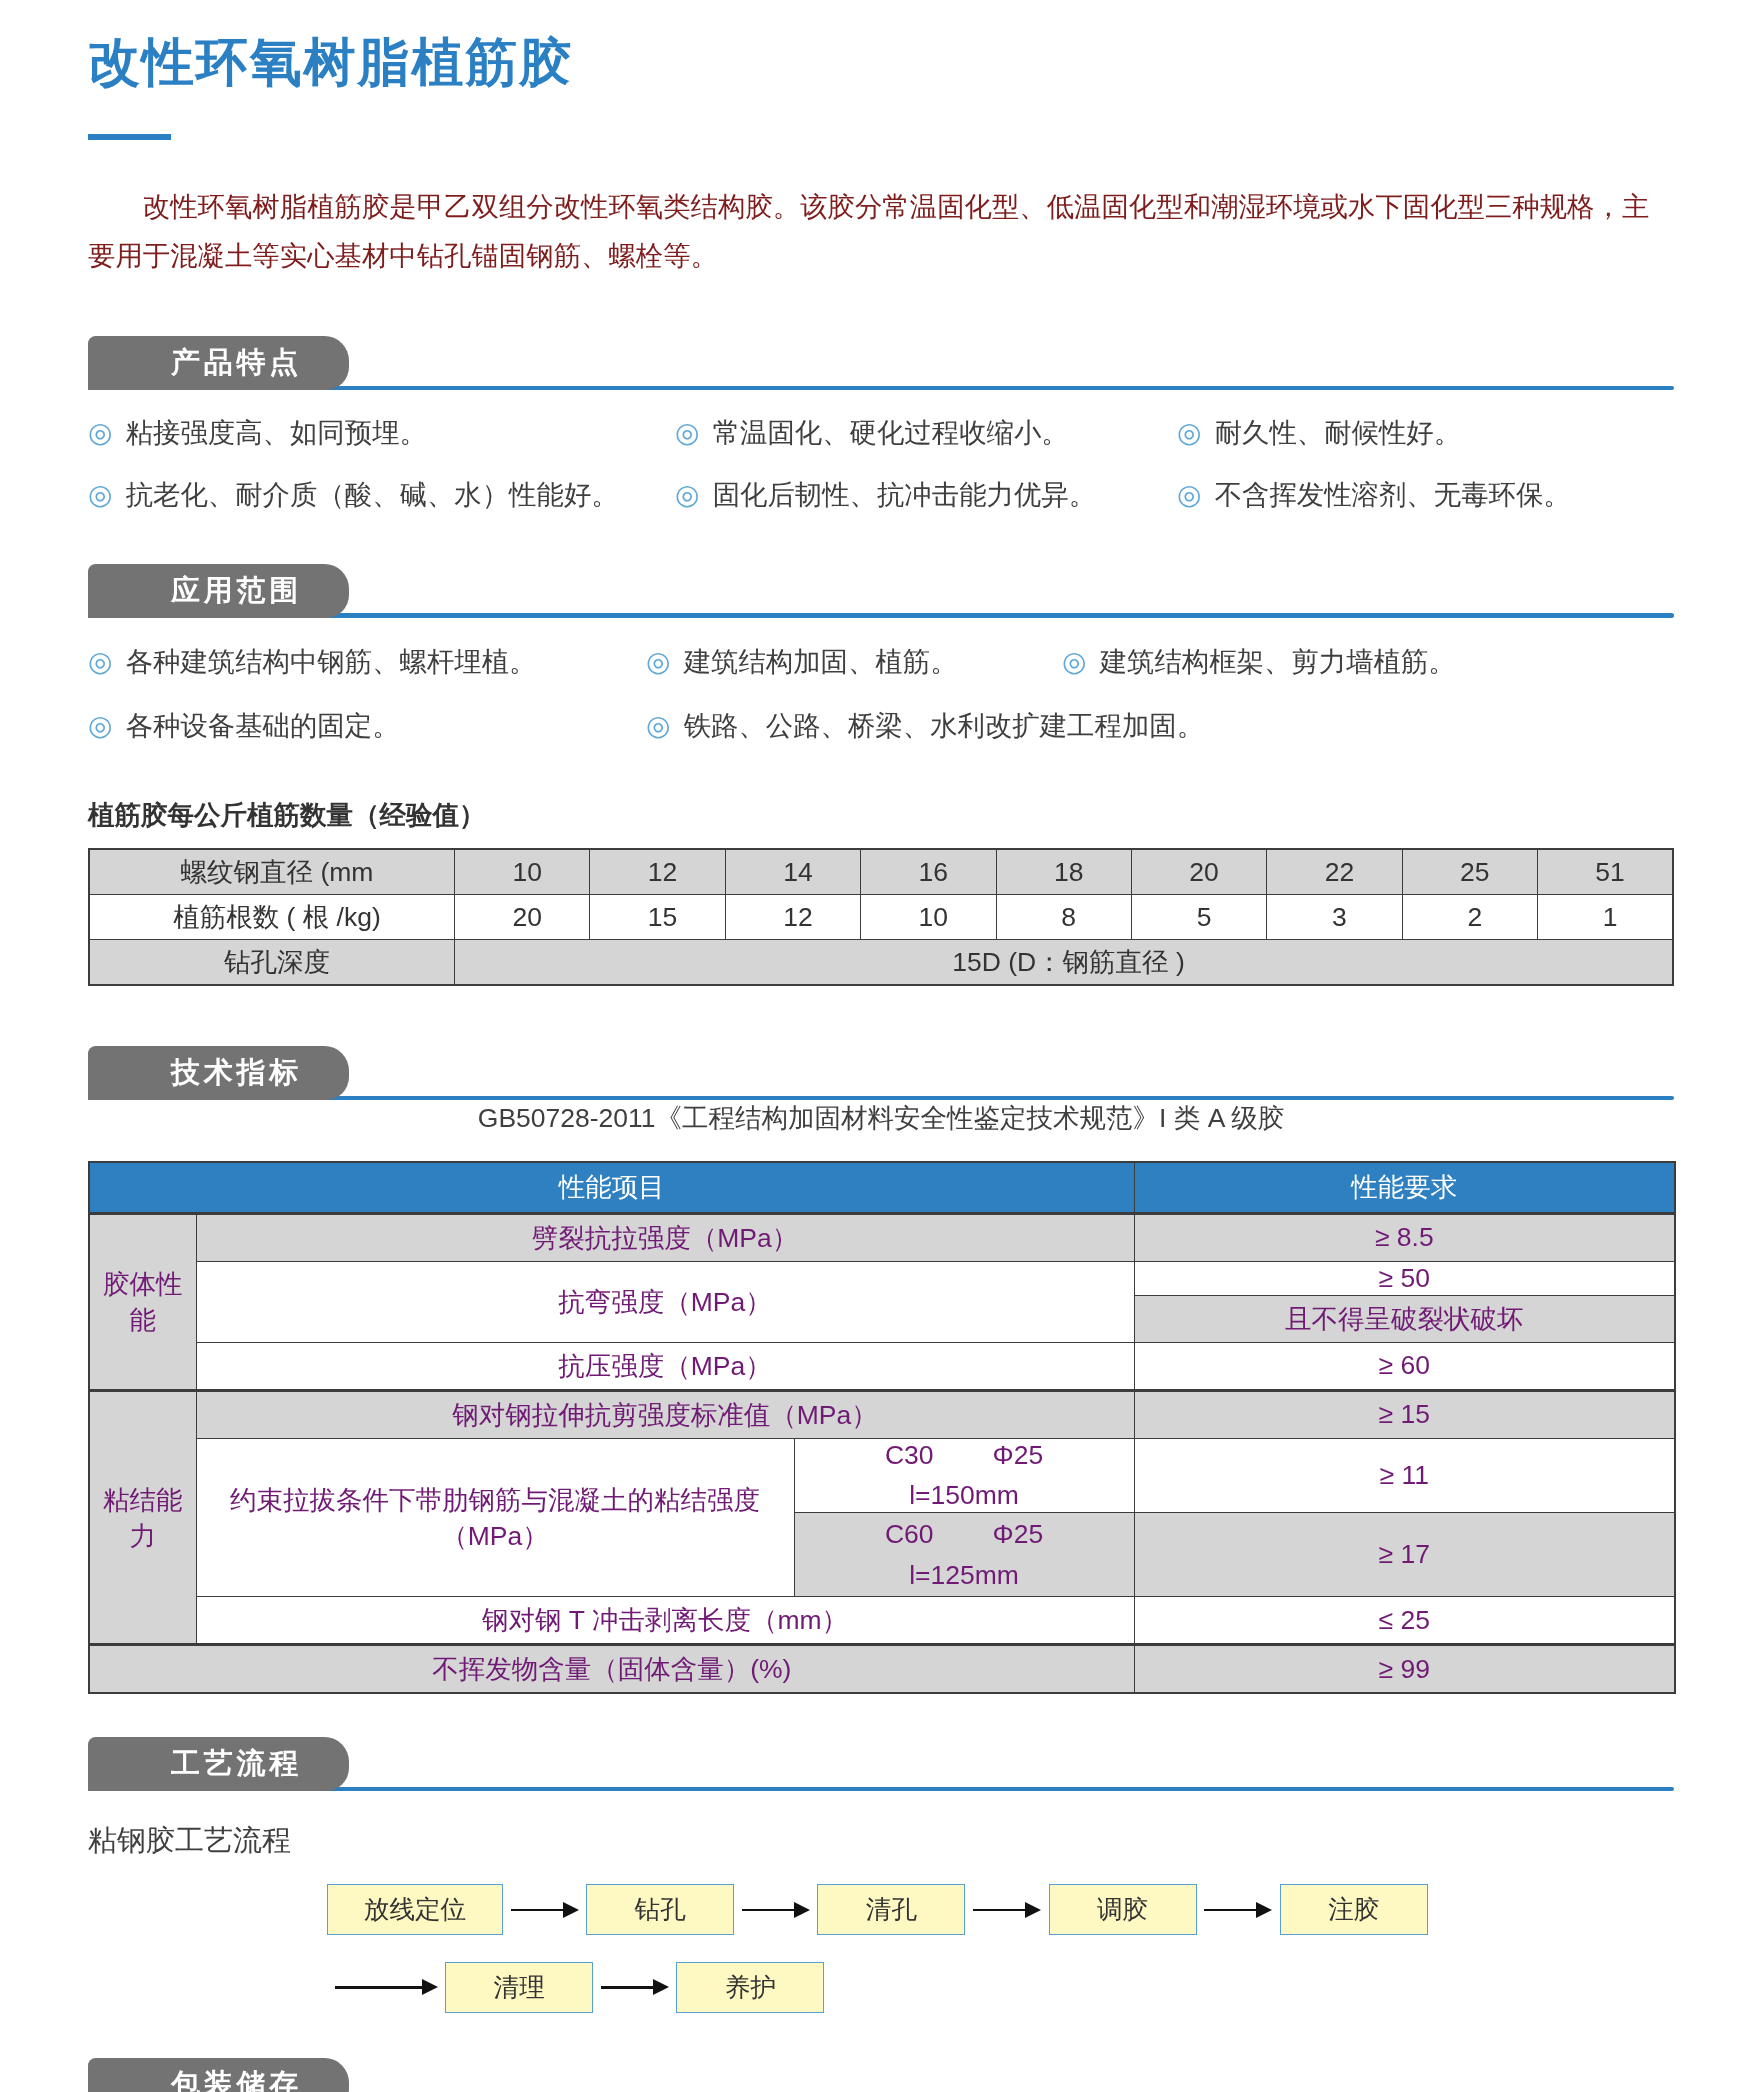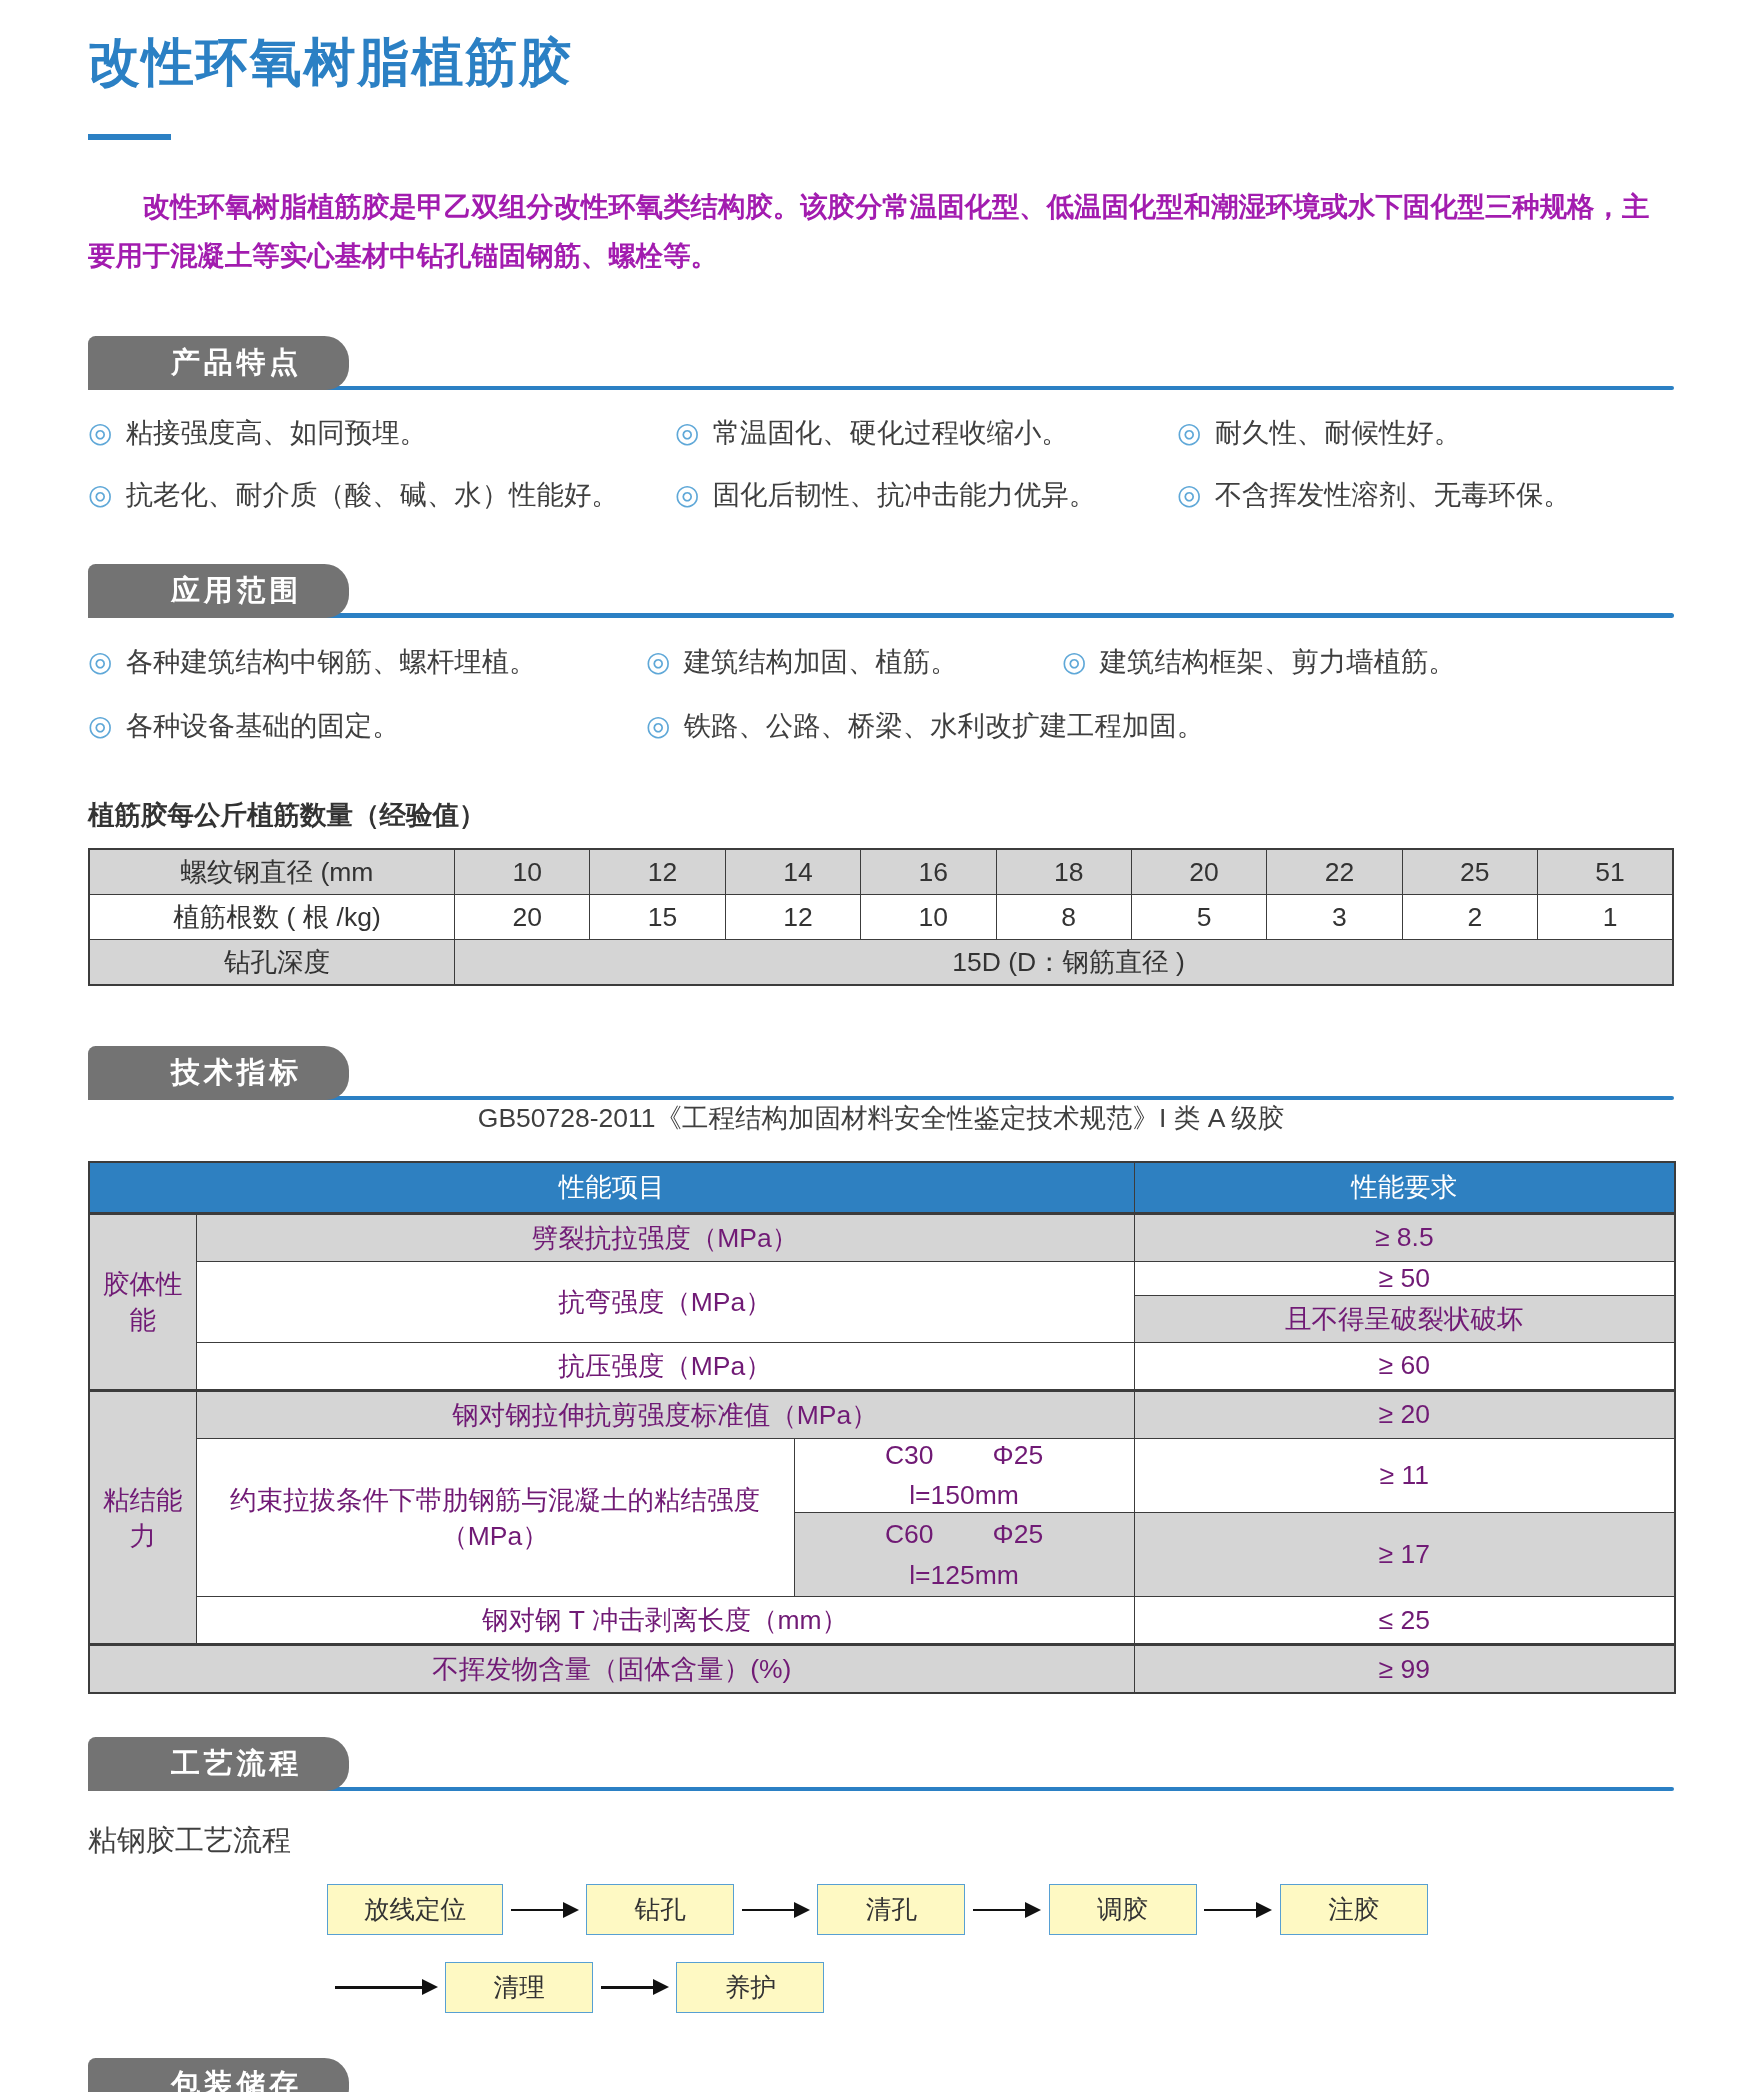--- a/index.html
+++ b/index.html
@@ -5,21 +5,21 @@
   html,body{margin:0;padding:0;}
   body{
     width:1759px;min-height:2092px;background:#ffffff;position:relative;overflow:hidden;
     font-family:"Liberation Sans",sans-serif;color:#3f3f3f;
   }
   .content{padding:0 85px 28px 88px;position:relative;z-index:2;}
 
   
   .doc-title{margin:28px 0 0;font-size:52px;font-weight:bold;color:#2b80c4;letter-spacing:1.9px;}
   .title-dash{margin-top:36px;width:83px;height:5.7px;background:#2b80c4;}
-  .intro{margin-top:42px;font-size:27.4px;line-height:1.8;color:#a21caf;text-indent:2em;font-weight:bold;}
+  .intro{margin-top:42px;font-size:27.4px;line-height:1.8;color:#7f1d1d;text-indent:2em;}
 
   
   .section-bar{position:relative;height:55px;}
   .section-rule{position:absolute;left:0;right:0;bottom:0;height:4.7px;background:#2b80c4;border-radius:2.8px;}
   .section-badge{
     position:absolute;left:0;bottom:0;height:54px;width:225px;background:#737373;color:#fff;
     font-size:29px;font-weight:bold;letter-spacing:3.8px;display:flex;align-items:center;justify-content:center;
     border-radius:7.6px 24.6px 23px 0;
     padding-left:36px;
   }
@@ -201,21 +201,21 @@
     <tr>
       <td class="g h47">且不得呈破裂状破坏</td>
     </tr>
     <tr>
       <td class="w h47" colspan="2">抗压强度（MPa）</td>
       <td class="w">≥ 60</td>
     </tr>
     <tr class="sep">
       <td class="g" rowspan="4">粘结能力</td>
       <td class="g h47" colspan="2">钢对钢拉伸抗剪强度标准值（MPa）</td>
-      <td class="g">≥ 20</td>
+      <td class="g">≥ 15</td>
     </tr>
     <tr>
       <td class="w h86" rowspan="2">约束拉拔条件下带肋钢筋与混凝土的粘结强度（MPa）</td>
       <td class="w">
         <div class="cond-line1">
           <span>C30</span>
           <span>Φ25</span>
         </div>
         <div>l=150mm</div>
       </td>

